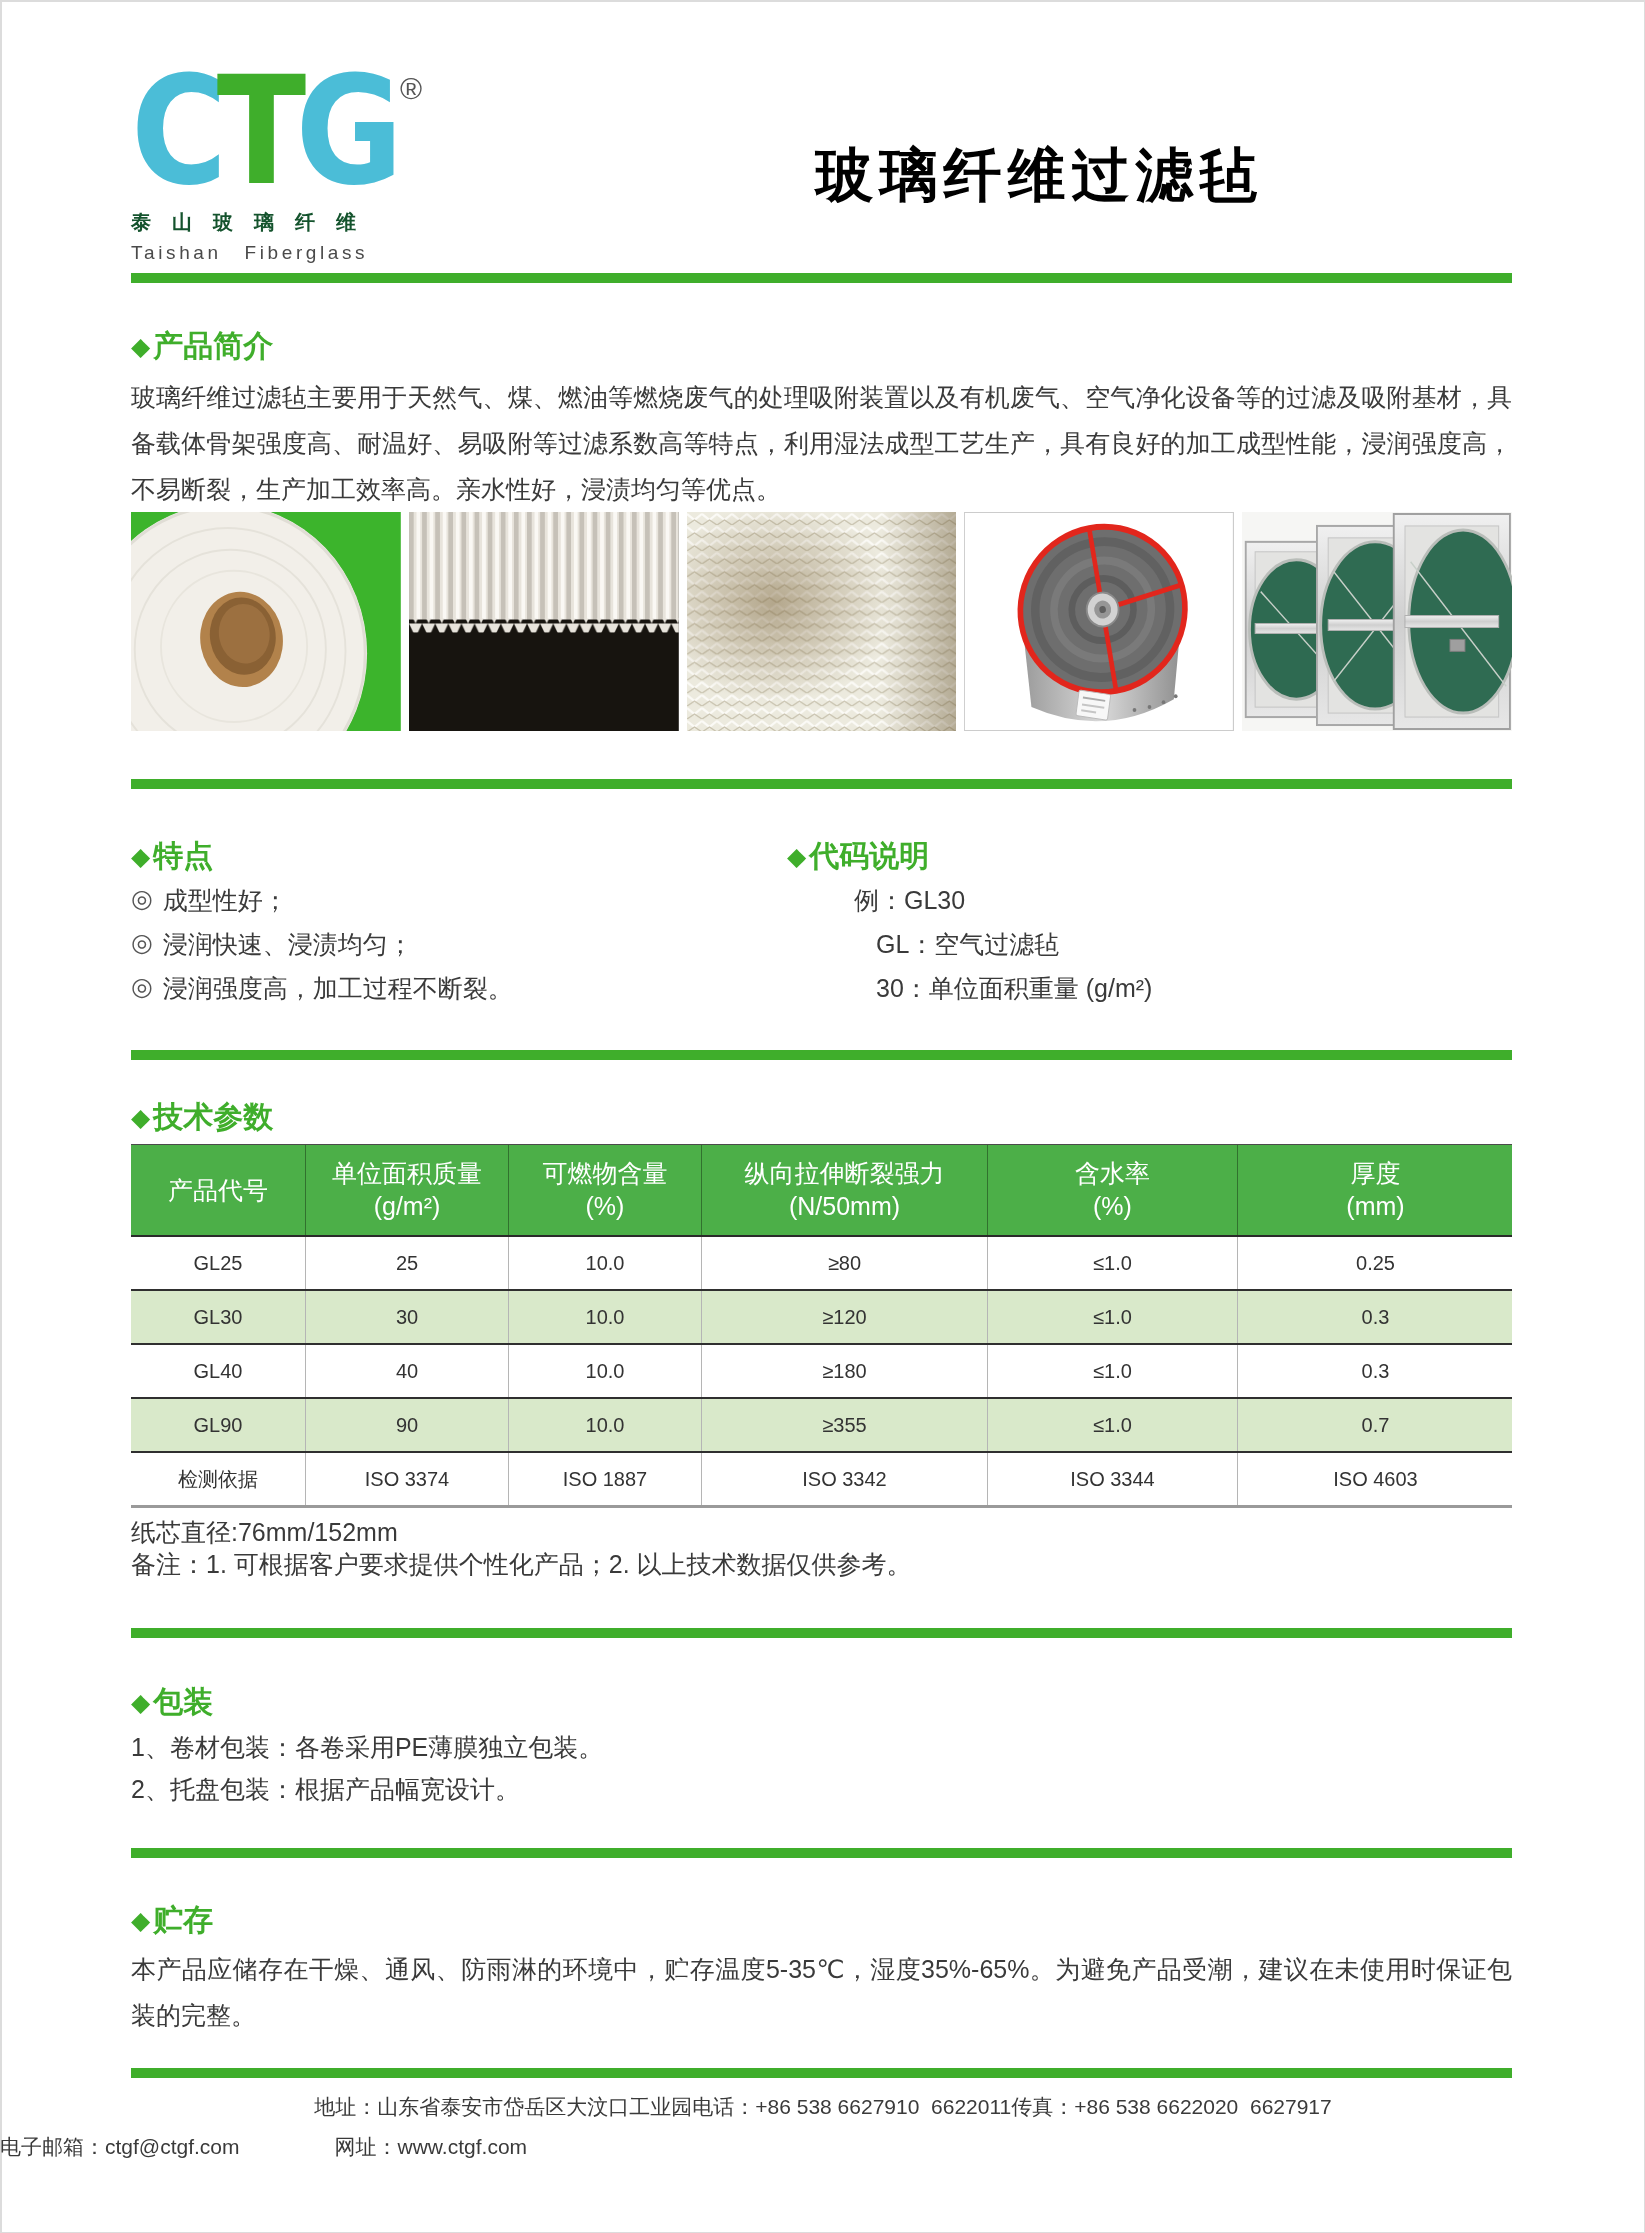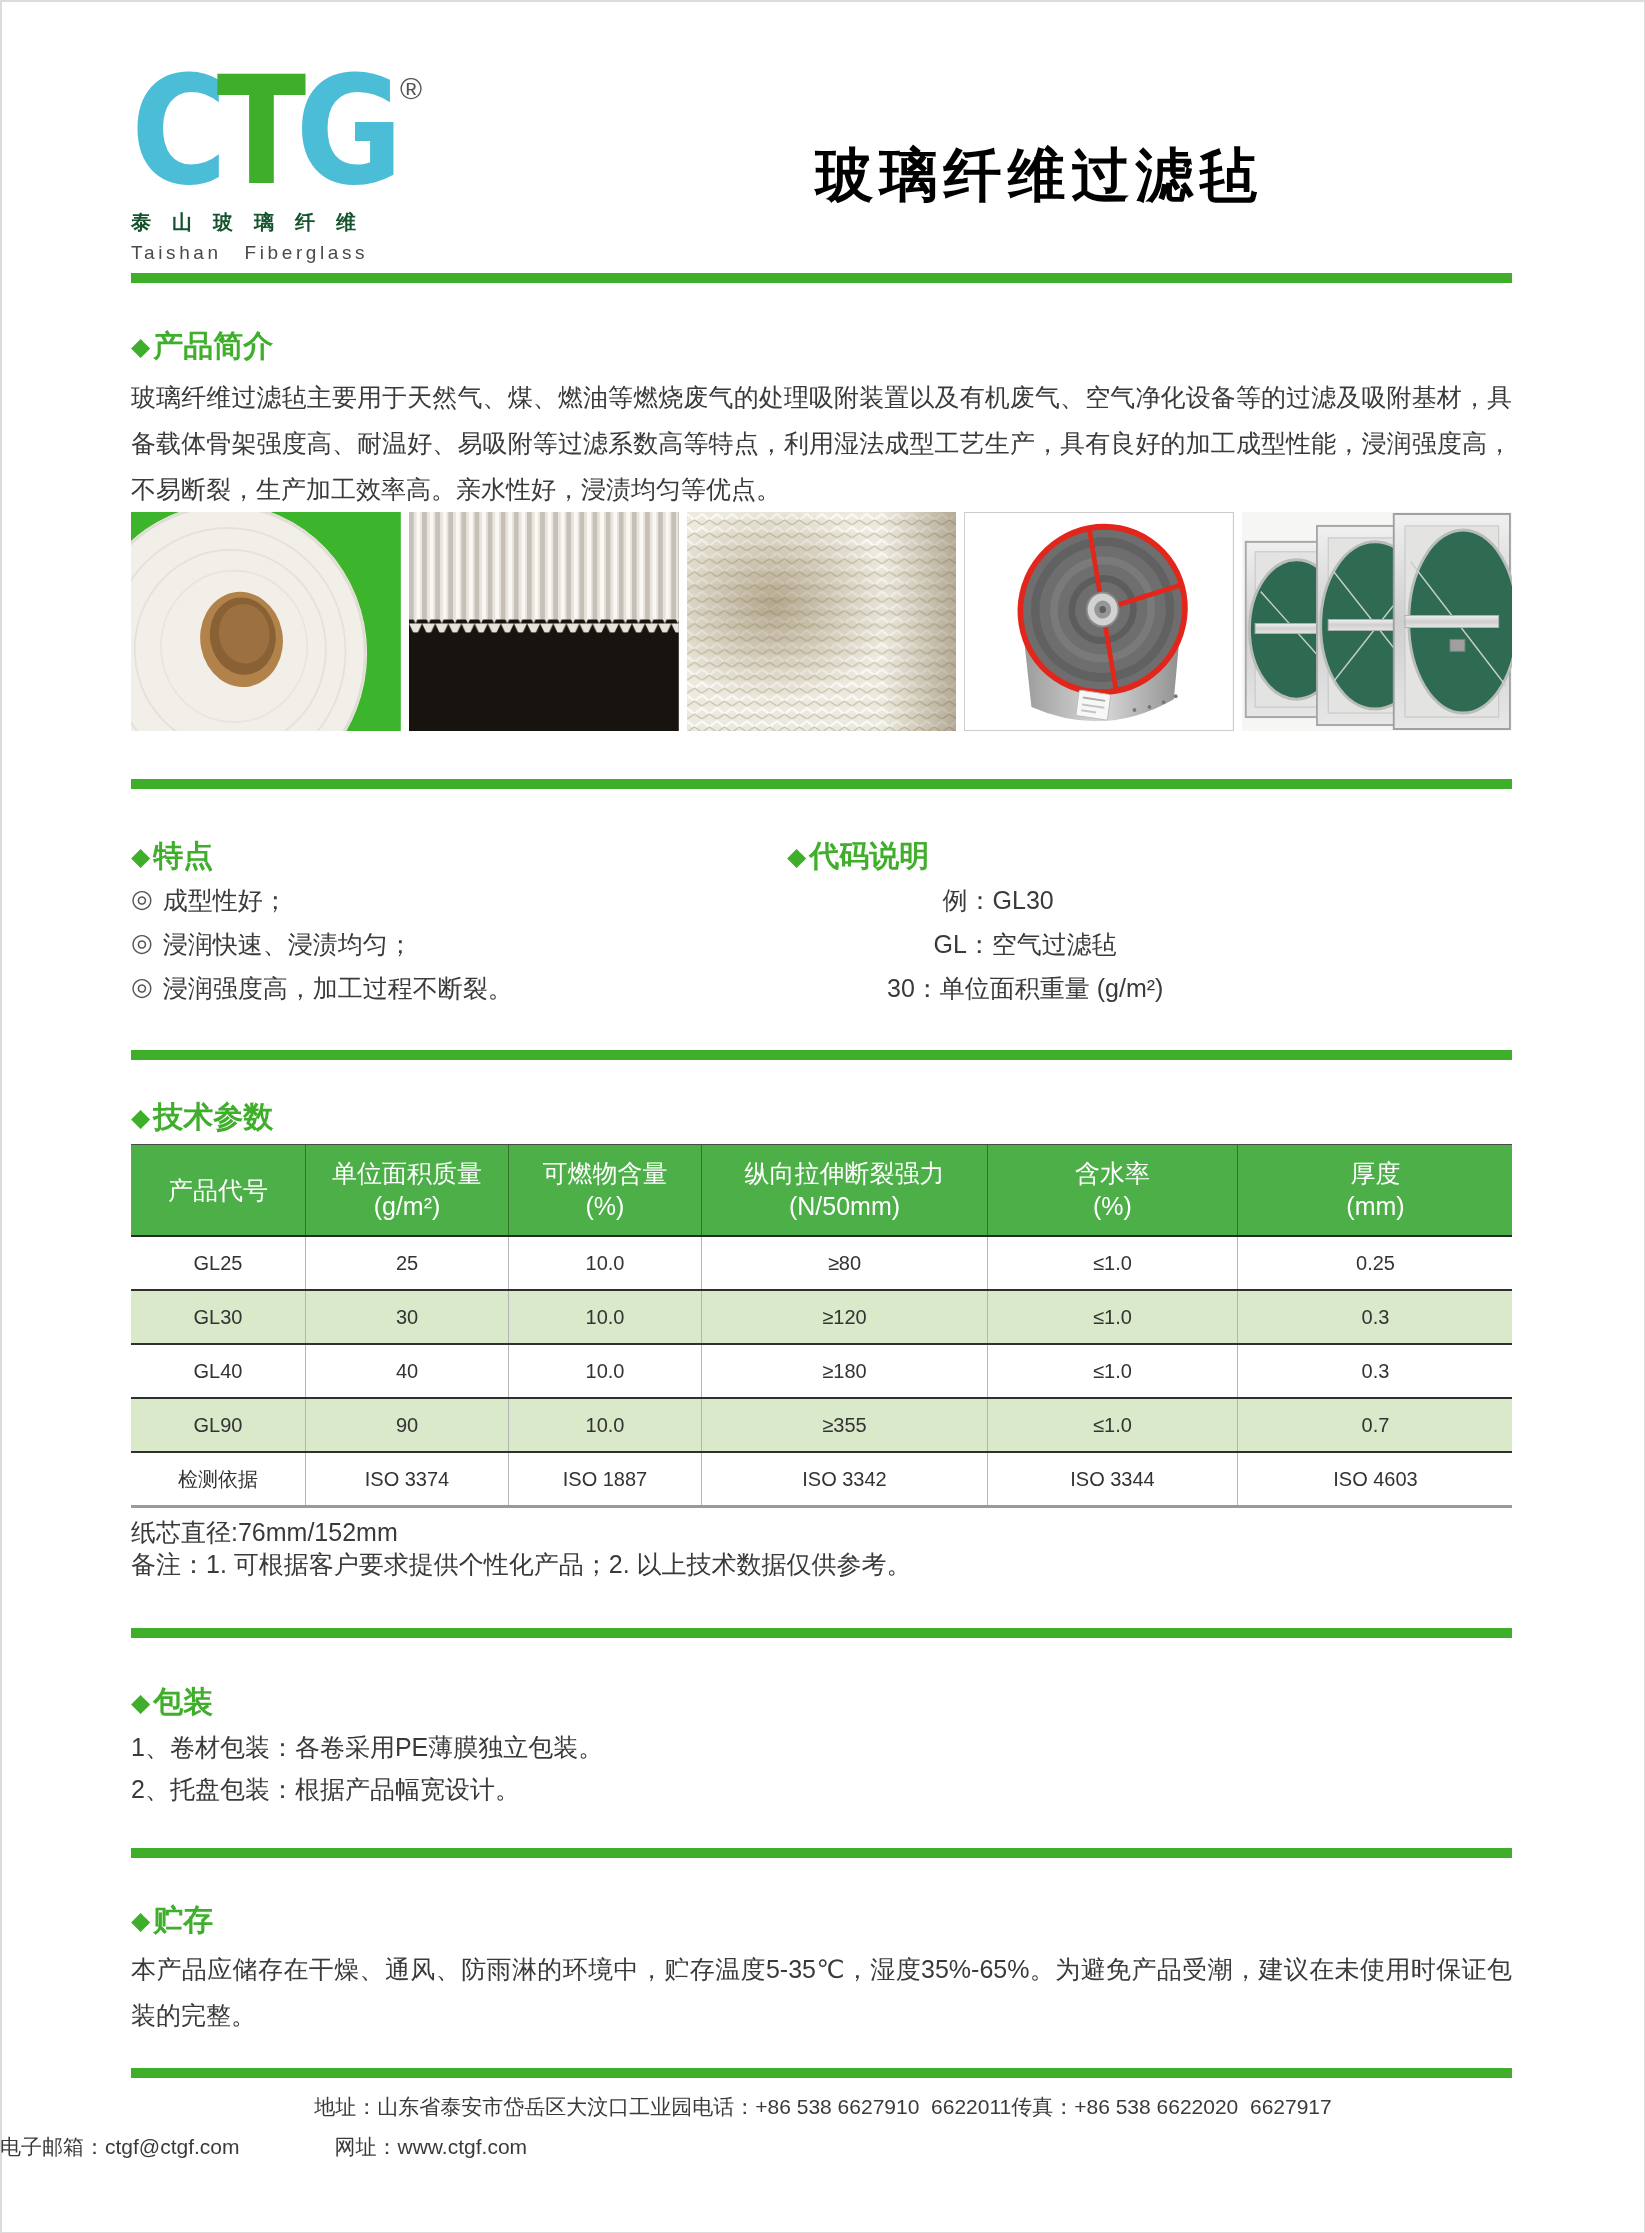--- a/index.html
+++ b/index.html
@@ -40,24 +40,24 @@
   
   .body-par{position:absolute;left:131px;width:1381px;font-size:25px;line-height:46px;color:#3a3a3a;text-align:justify;}
   
   .img-row{position:absolute;left:131px;top:512px;width:1381px;height:219px;display:flex;gap:8px;}
   .img-row figure{flex:1 1 0;height:219px;overflow:hidden;}
   .img-row svg{display:block;width:100%;height:100%;}
   
   .feat-list{position:absolute;left:131px;top:884px;font-size:25px;color:#3a3a3a;}
   .feat-item{height:44px;display:flex;align-items:flex-start;gap:10px;white-space:nowrap;}
   .feat-item .bl{color:#555;}
-  .code-col{position:absolute;left:787px;top:884px;font-size:25px;color:#3a3a3a;text-align:center;}
+  .code-col{position:absolute;left:808px;top:884px;font-size:25px;color:#3a3a3a;}
   .code-line{height:44px;white-space:nowrap;}
   .code-line.ind1{margin-left:46px;}
-  .code-line.ind2{margin-left:100px;}
+  .code-line.ind2{margin-left:68px;}
   
   .tech-table{position:absolute;left:131px;top:1144px;width:1381px;border-bottom:3px solid #9a9a9a;}
   .t-head{display:grid;grid-template-columns:175px 203px 193px 286px 250px 275px;
     background:var(--table-header-bg);border-top:1px solid #4b4b4b;border-bottom:2px solid #2a2a2a;}
   .t-head .th{height:90px;display:flex;flex-direction:column;justify-content:center;align-items:center;
     color:#fff;font-size:25px;line-height:33px;border-right:1px solid rgba(0,0,0,.35);text-align:center;}
   .t-head .th:last-child{border-right:none;}
   .t-row{display:grid;grid-template-columns:175px 203px 193px 286px 250px 275px;border-bottom:2px solid #2f2f2f;background:#fff;}
   .t-row:last-child{border-bottom:none;}
   .t-row.alt{background:var(--row-alt);}

